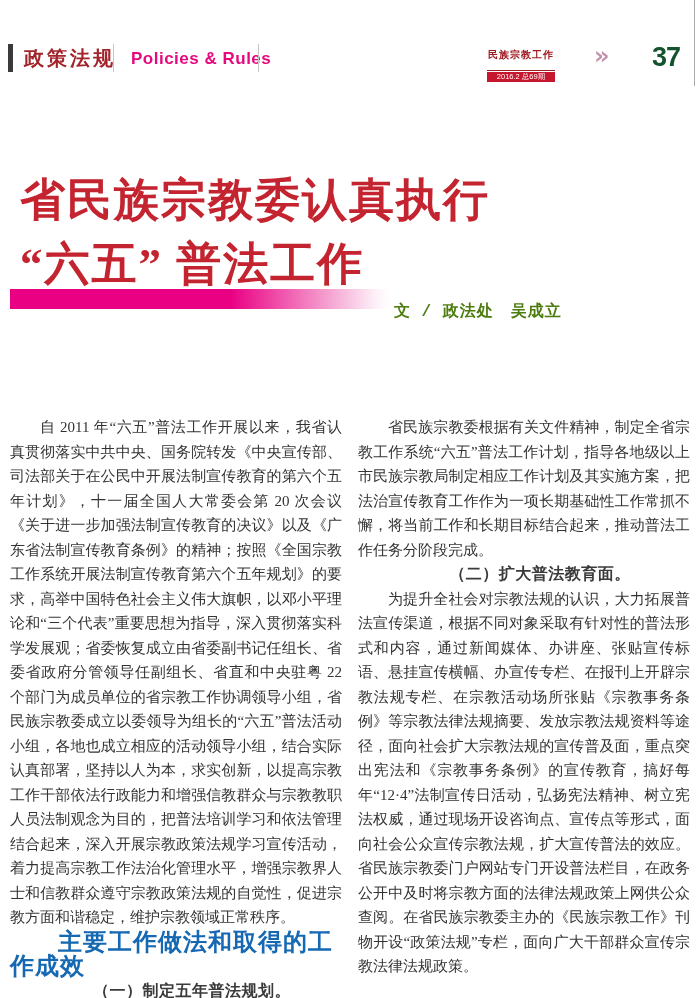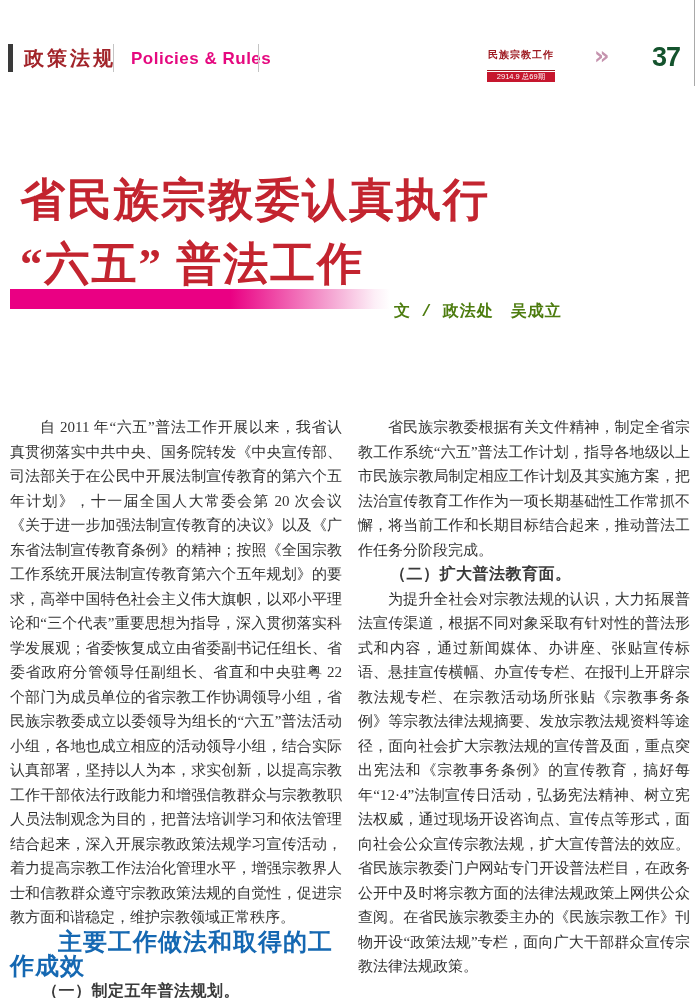--- a/index.html
+++ b/index.html
@@ -31,34 +31,34 @@
     font-family:Liberation Mono, monospace;letter-spacing:1px;}
   
   .col{position:absolute;top:415px;width:332px;color:#333333;
     font-size:15px;line-height:24.5px;text-align:justify;text-justify:inter-ideograph;}
   .col-left{left:10px;}
   .col-right{left:358px;}
   .col p{margin:0;text-indent:2em;}
   .sec-heading{margin:12px 0 10px 0;text-align:left;font-size:24px;font-weight:bold;color:#1568B2;
     font-family:"Liberation Sans","DejaVu Sans",sans-serif;letter-spacing:1px;text-indent:0;}
   .sub-heading{margin:10px 0 10px 0;font-size:16px;font-weight:bold;color:#3a3a3a;
-    font-family:"Liberation Sans","DejaVu Sans",sans-serif;text-indent:0;text-align:left;letter-spacing:0.5px;}
+    font-family:"Liberation Sans","DejaVu Sans",sans-serif;text-indent:0;text-align:center;letter-spacing:0.5px;}
 </style>
 </head>
 <body>
 
 <div class="hdr-bar"></div>
 <div class="hdr-cn">政策法规</div>
 <div class="hdr-div1"></div>
 <div class="hdr-en">Policies &amp; Rules</div>
 <div class="hdr-div2"></div>
 
 <div class="mag">
   <span class="mag-name">民族宗教工作</span>
-  <span class="mag-issue">2914.9  总69期</span>
+  <span class="mag-issue">2016.2  总69期</span>
 </div>
 <div class="hdr-chevron">»</div>
 <div class="hdr-page">37</div>
 <div class="hdr-vline"></div>
 
 <div class="title">
   <div>省民族宗教委认真执行</div>
   <div>“六五” 普法工作</div>
 </div>
 

